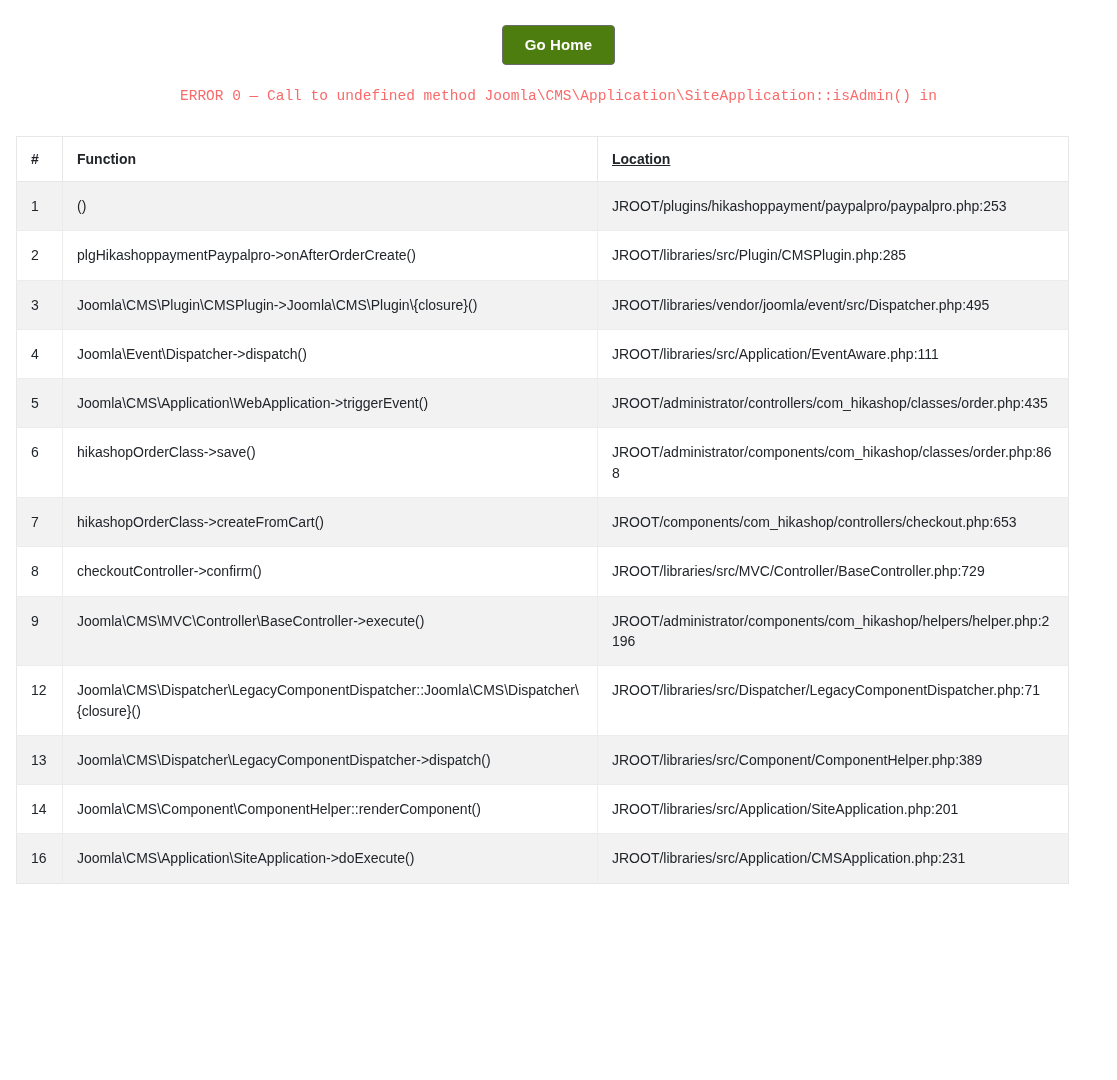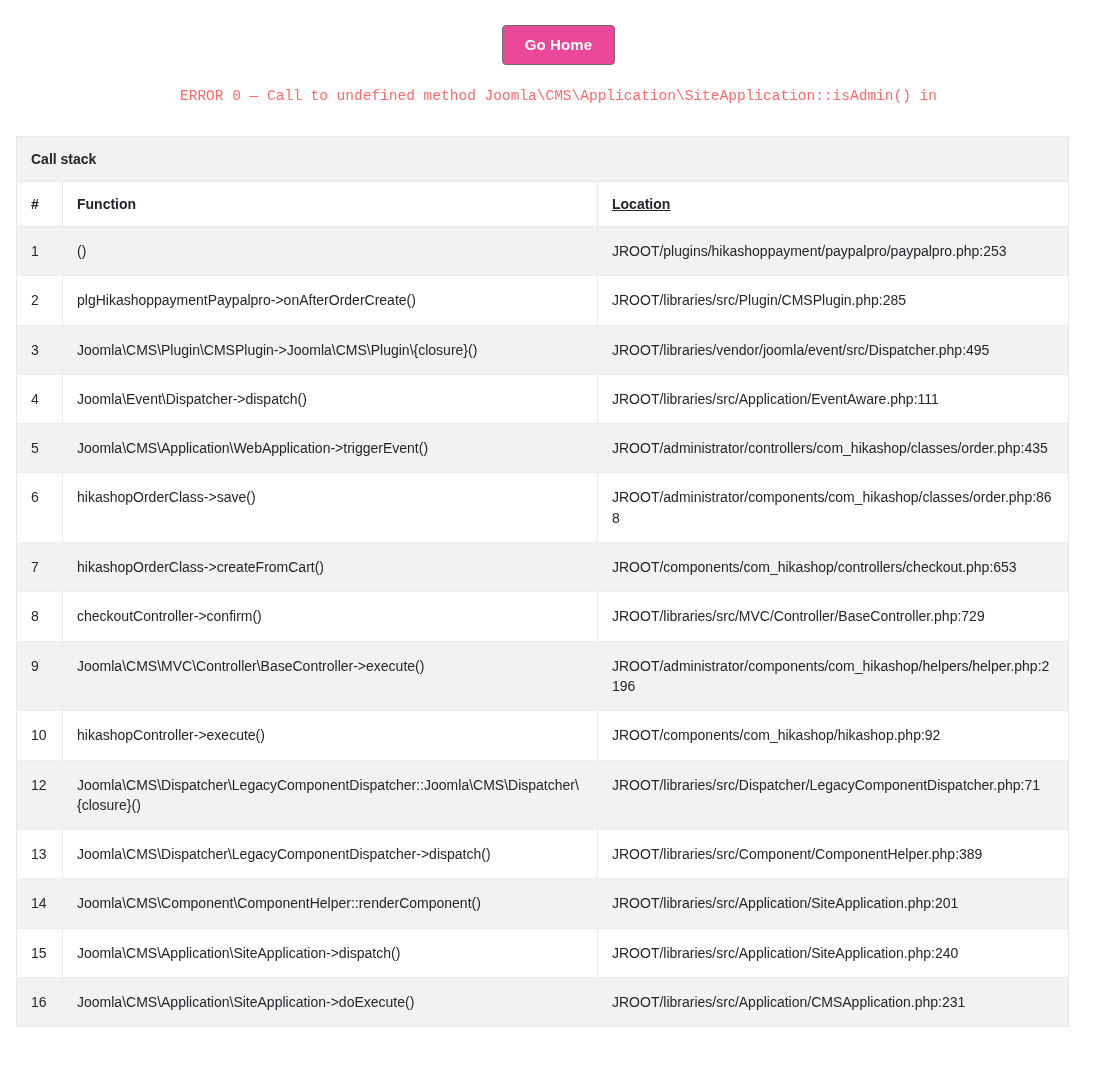--- a/index.html
+++ b/index.html
@@ -23,21 +23,21 @@
   }
 
   
   .btn-row {
     display: flex;
     justify-content: center;
     padding-top: 25px;
   }
   .btn-go-home {
     display: inline-block;
-    background: #ec4899;
+    background: #4d7c0f;
     color: #ffffff;
     border: 1px solid #6c6c6c;
     border-radius: 4px;
     font-family: "Liberation Sans", sans-serif;
     font-size: 15px;
     font-weight: bold;
     line-height: 1;
     padding: 11px 22px 12px 22px;
     cursor: pointer;
     text-align: center;
@@ -123,21 +123,20 @@
   <div class="btn-row">
     <button class="btn-go-home">Go Home</button>
   </div>
 
   <div class="error-msg">
     <span class="error-line">ERROR 0 — Call to undefined method Joomla\CMS\Application\SiteApplication::isAdmin() in</span>
   </div>
 
   <div class="table-wrap">
     <table class="callstack">
-      <caption>Call stack</caption>
       <colgroup>
         <col class="col-num">
         <col class="col-fn">
         <col class="col-loc">
       </colgroup>
       <thead>
         <tr>
           <th>#</th>
           <th>Function</th>
           <th>Location</th>
@@ -183,45 +182,35 @@
             <td class="cell-num">8</td>
             <td>checkoutController-&gt;confirm()</td>
             <td>JROOT/libraries/src/MVC/Controller/BaseController.php:729</td>
           </tr>
           <tr>
             <td class="cell-num">9</td>
             <td>Joomla\CMS\MVC\Controller\BaseController-&gt;execute()</td>
             <td>JROOT/administrator/components/com_hikashop/helpers/helper.php:2196</td>
           </tr>
           <tr>
-            <td class="cell-num">10</td>
-            <td>hikashopController-&gt;execute()</td>
-            <td>JROOT/components/com_hikashop/hikashop.php:92</td>
-          </tr>
-          <tr>
             <td class="cell-num">12</td>
             <td>Joomla\CMS\Dispatcher\LegacyComponentDispatcher::Joomla\CMS\Dispatcher\{closure}()</td>
             <td>JROOT/libraries/src/Dispatcher/LegacyComponentDispatcher.php:71</td>
           </tr>
           <tr>
             <td class="cell-num">13</td>
             <td>Joomla\CMS\Dispatcher\LegacyComponentDispatcher-&gt;dispatch()</td>
             <td>JROOT/libraries/src/Component/ComponentHelper.php:389</td>
           </tr>
           <tr>
             <td class="cell-num">14</td>
             <td>Joomla\CMS\Component\ComponentHelper::renderComponent()</td>
             <td>JROOT/libraries/src/Application/SiteApplication.php:201</td>
           </tr>
           <tr>
-            <td class="cell-num">15</td>
-            <td>Joomla\CMS\Application\SiteApplication-&gt;dispatch()</td>
-            <td>JROOT/libraries/src/Application/SiteApplication.php:240</td>
-          </tr>
-          <tr>
             <td class="cell-num">16</td>
             <td>Joomla\CMS\Application\SiteApplication-&gt;doExecute()</td>
             <td>JROOT/libraries/src/Application/CMSApplication.php:231</td>
           </tr>
         </tbody>
     </table>
   </div>
 
 </div>
 

